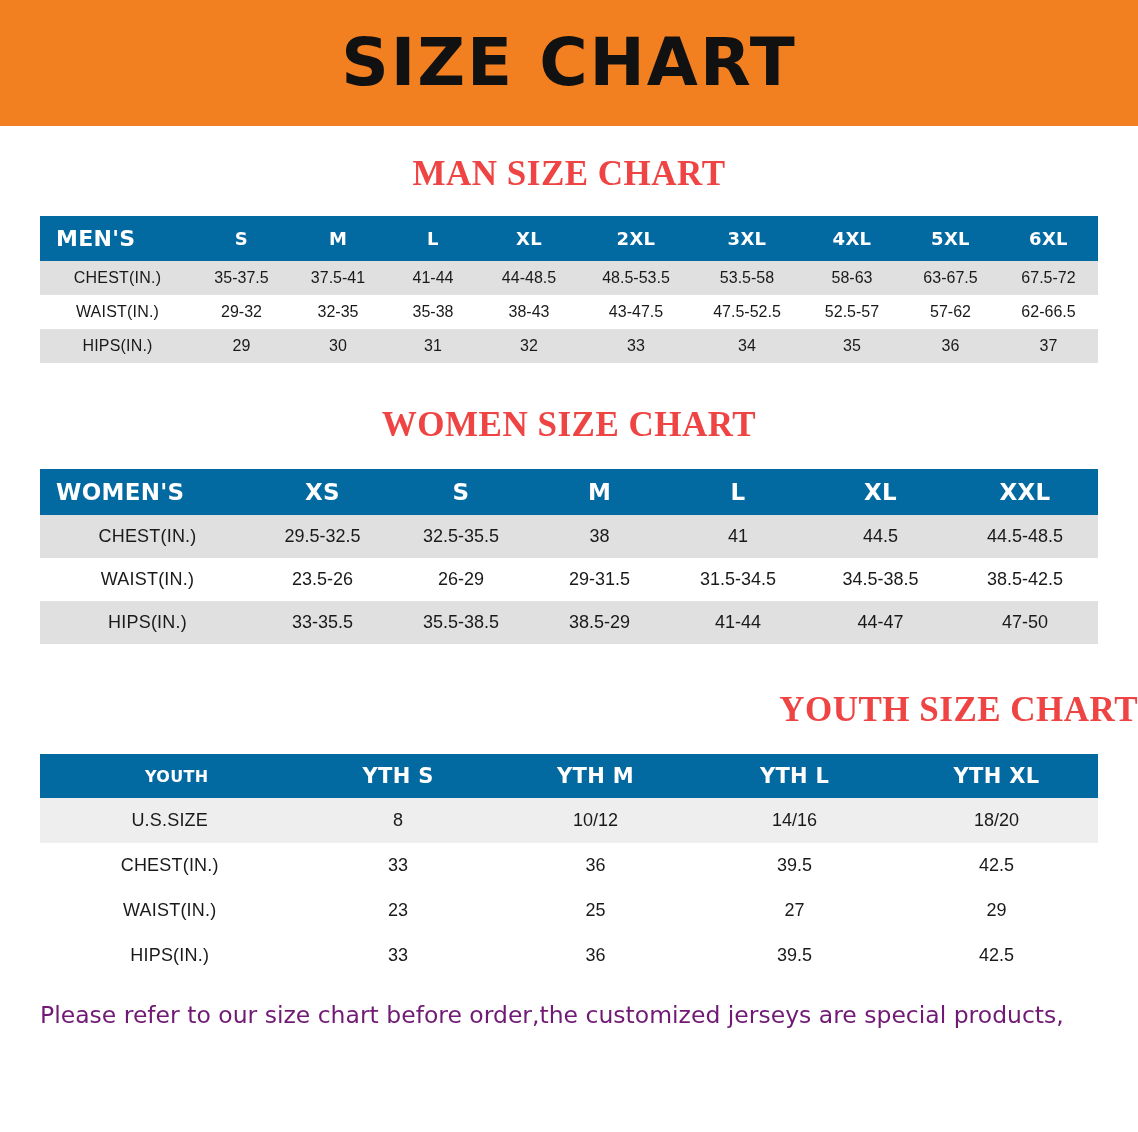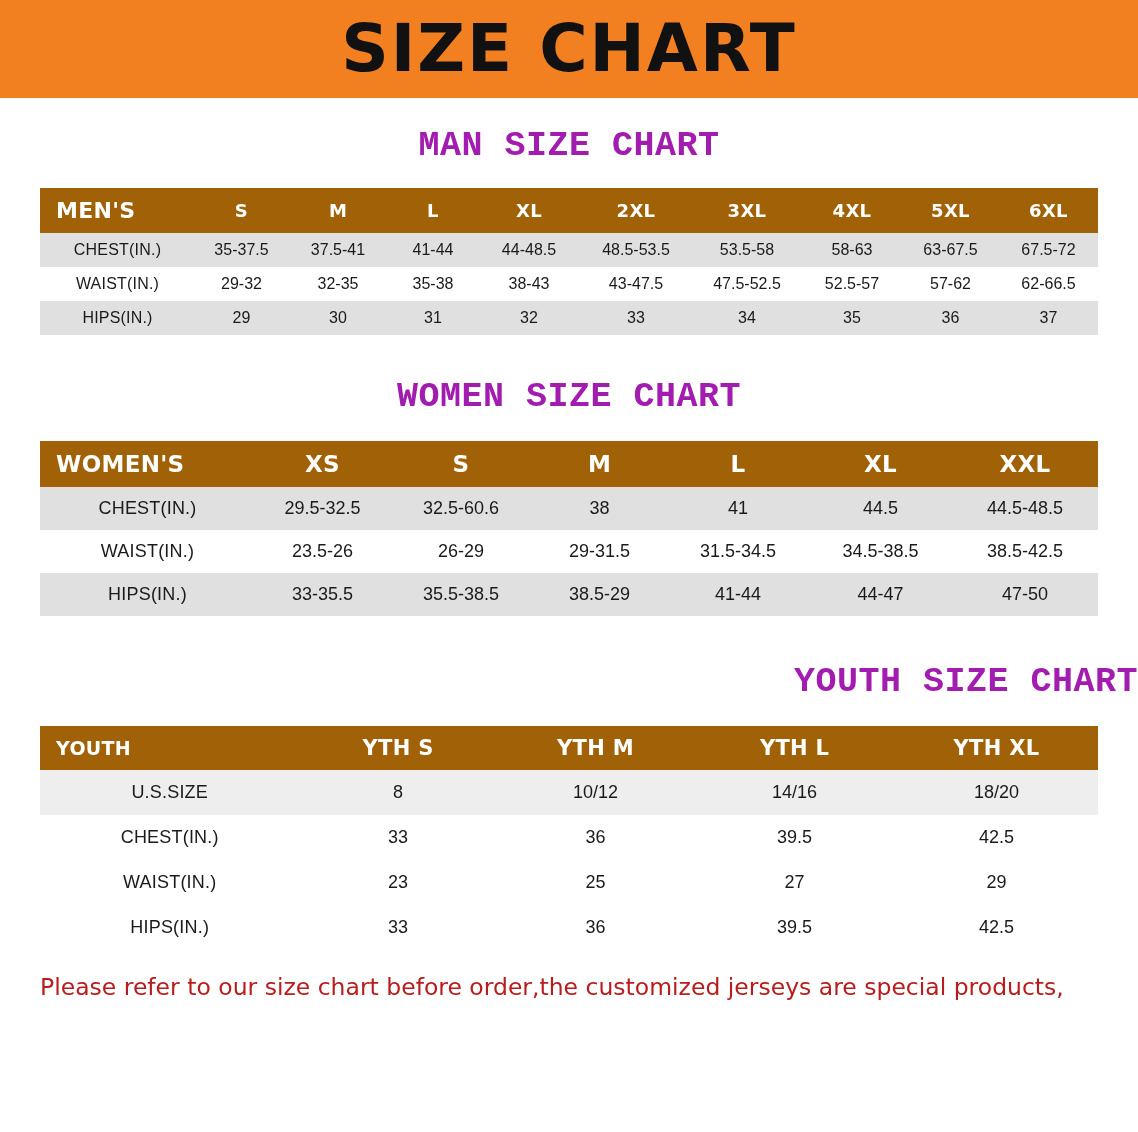--- a/index.html
+++ b/index.html
@@ -13,60 +13,60 @@
     height: 1132px;
     font-family: "Liberation Sans", sans-serif;
     color: #111111;
     overflow: hidden;
     position: relative;
   }
 
   
   .banner {
     width: 100%;
-    height: 98px;
+    height: 126px;
     background: #f38020;
     display: flex;
     align-items: center;
     justify-content: center;
   }
   .banner-title {
     font-family: "DejaVu Sans", sans-serif;
     font-weight: bold;
     font-size: 66px;
     letter-spacing: 2px;
     color: #111111;
     line-height: 1;
     margin: 0;
   }
 
   
   .section-title {
     text-align: center;
-    font-family: Liberation Mono, monospace;
+    font-family: Liberation Serif, serif;
     font-weight: bold;
     font-size: 35px;
-    color: #a21caf;
+    color: #ef4444;
     letter-spacing: 0.5px;
   }
   .st-man   { margin-top: 28px; margin-bottom: 22px; }
   .st-women { margin-top: 42px; margin-bottom: 24px; }
   .st-youth { margin-top: 46px; margin-bottom: 24px; text-align: right; }
 
   
   .table-wrap {
     padding: 0 40px;
   }
   table {
     width: 1058px;
     border-collapse: collapse;
     table-layout: fixed;
   }
   thead tr {
-    background: #a16207;
+    background: #0369a1;
     color: #ffffff;
   }
   thead th {
     font-family: "DejaVu Sans", sans-serif;
     font-weight: bold;
     font-size: 19px;
     padding: 10px 2px;
     text-align: center;
     letter-spacing: 0.3px;
   }
@@ -96,29 +96,29 @@
   #men-table thead th.rowhead { font-size: 22px; }
   #men-table tbody td { font-size: 16px; }
 
   
   #women-table thead th { font-size: 23px; }
   #women-table thead th.rowhead { font-size: 23px; }
   #women-table tbody td { font-size: 18px; padding: 11px 2px; }
 
   
   #youth-table thead th { font-size: 21px; }
-  #youth-table thead th.rowhead { font-size: 19px; }
+  #youth-table thead th.rowhead { font-size: 16px; text-align: center; }
   #youth-table tbody td { font-size: 18px; padding: 12px 12px; }
   #youth-table tbody tr { background: #ffffff; }
   #youth-table tbody tr.shade { background: #eeeeee; }
 
   
   .note {
     margin: 22px 40px 12px 40px;
-    color: #b91c1c;
+    color: #701a75;
     font-family: "DejaVu Sans", sans-serif;
     font-size: 23.5px;
     line-height: 1.35;
     text-align: left;
   }
   .note .line { display: block; }
 </style>
 </head>
 <body>
 
@@ -218,21 +218,21 @@
         <th>M</th>
         <th>L</th>
         <th>XL</th>
         <th>XXL</th>
       </tr>
     </thead>
     <tbody>
       <tr class="shade">
         <td class="rowhead">CHEST(IN.)</td>
         <td>29.5-32.5</td>
-        <td>32.5-60.6</td>
+        <td>32.5-35.5</td>
         <td>38</td>
         <td>41</td>
         <td>44.5</td>
         <td>44.5-48.5</td>
       </tr>
       <tr class="plain">
         <td class="rowhead">WAIST(IN.)</td>
         <td>23.5-26</td>
         <td>26-29</td>
         <td>29-31.5</td>

